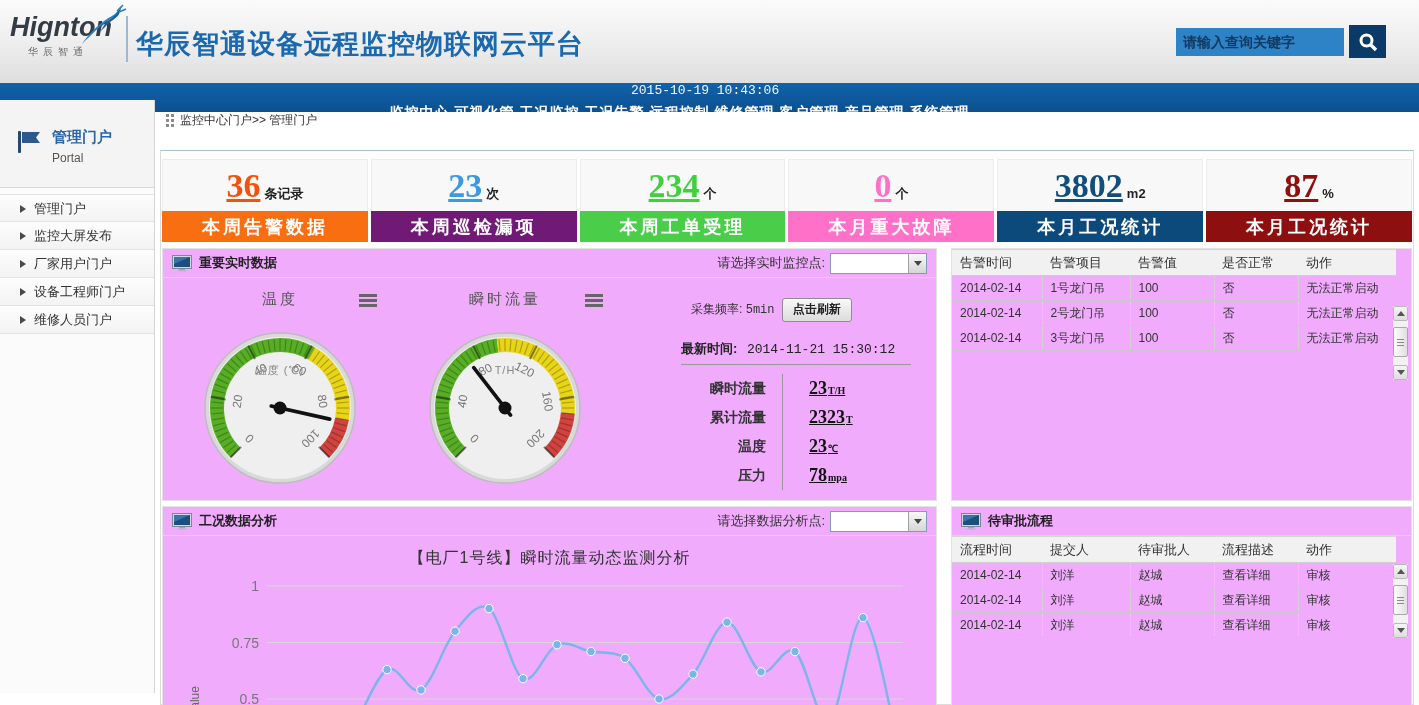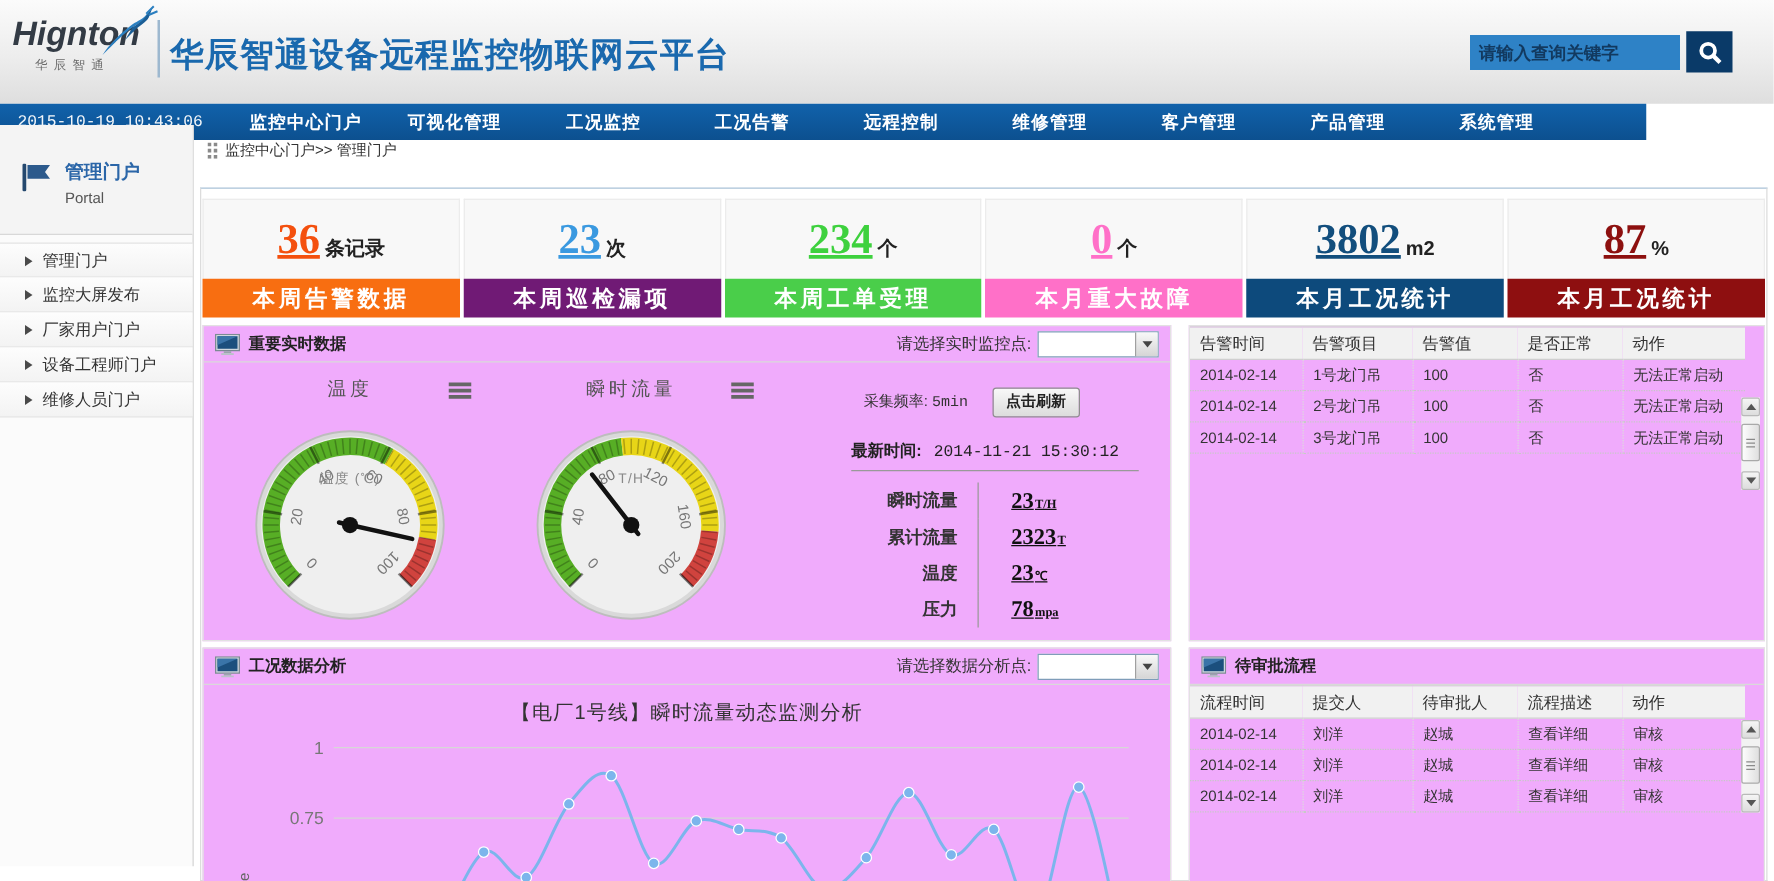--- a/index.html
+++ b/index.html
@@ -17,22 +17,22 @@
   .logo-divider { position:absolute; left:126px; top:16px; height:46px; width:2px; background:#9db8cf; }
   .site-title { position:absolute; left:136px; top:26px; font-size:27px; font-weight:bold; color:#1a69ae; letter-spacing:1px; }
   .search-wrap { position:absolute; right:33px; top:25px; display:flex; align-items:center; }
   .search-input { width:168px; height:28px; background:#2e82c6; border:1px solid #2e82c6; outline:none;
     color:#12395f; font-weight:bold; font-size:14px; padding:0 6px; }
   .search-input::placeholder { color:#12395f; opacity:1; }
   .search-btn { width:37px; height:33px; margin-left:5px; background:#0a3a68; border:0; cursor:pointer;
     display:flex; align-items:center; justify-content:center; }
 
   
-  .navbar { position:absolute; left:0; top:83px; width:1317px; height:29px;
-    background:linear-gradient(180deg,#1162ab,#0c508f); display:flex; align-items:center; }
+  .navbar { position:absolute; left:0; top:83px; width:1419px; height:29px;
+    background:linear-gradient(180deg,#1162ab,#0c508f); display:flex; align-items:center;flex-direction:column; }
   .nav-timestamp { width:185px; padding-left:14px; color:#f2f6fa; font-size:13px;
     font-family:"Liberation Mono",monospace; }
   .nav-items { flex:1; display:flex; padding-right:60px; }
   .nav-item { flex:1; text-align:center; color:#fff; font-size:14px; font-weight:bold;
     letter-spacing:1px; cursor:pointer; line-height:29px; }
 
   
   .sidebar { position:absolute; left:0; top:100px; width:155px; height:593px;
     background:#fbfbfb; border-right:1px solid #d5d5d5; }
   .sidebar-head { background:#f4f4f4; padding:28px 0 22px 16px; border-bottom:1px solid #d8d8d8; position:relative; }
@@ -51,25 +51,25 @@
   .breadcrumb { position:absolute; left:166px; top:112px; display:flex; align-items:center;
     font-size:12px; color:#333; cursor:pointer; }
   .crumb-icon { margin-right:6px; display:inline-flex; }
 
   
   .content { position:absolute; left:160px; top:150px; width:1254px; height:555px;
     border:1px solid #dcdcdc; border-top:1px solid #a9c2d8; background:#fff; padding:8px 0 0 0; }
 
   .stats-row { display:flex; gap:3px; padding:0 1px; }
   .stat-card { flex:1; cursor:pointer; }
-  .stat-top { height:64px; background:#f8f8f8; border:1px solid #ececec; border-bottom:0;
+  .stat-top { height:52px; background:#f8f8f8; border:1px solid #ececec; border-bottom:0;
     display:flex; align-items:center; justify-content:center; }
   .stat-num { font-family:"Liberation Serif",serif; font-size:34px; font-weight:bold;
     text-decoration:underline; line-height:1; }
-  .stat-unit { font-size:16px; font-weight:bold; color:#222; margin-left:4px; margin-top:16px; }
+  .stat-unit { font-size:13px; font-weight:bold; color:#222; margin-left:4px; margin-top:16px; }
   .stat-banner { height:31px; display:flex; align-items:center; justify-content:center;
     color:#fff; font-size:18px; font-weight:bold; letter-spacing:3px; }
 
   .cols { display:flex; gap:14px; margin-top:6px; height:462px; padding:0 1px; }
   .col-left { width:775px; display:flex; flex-direction:column; }
   .col-right { flex:1; display:flex; flex-direction:column; }
 
   .panel { border:1px solid #e2e2e2; background:#f0abfc; position:relative; }
   .panel + .panel { margin-top:5px; }
   .panel-grow { flex:1; }
@@ -87,21 +87,21 @@
 
   
   .rt-body { height:224px; position:relative; }
   .gauge-caption { position:absolute; top:12px; font-size:15px; color:#555; letter-spacing:3px; width:110px; text-align:center; }
   .ham { position:absolute; top:16px; width:18px; height:13px; cursor:pointer; }
   .ham span { display:block; width:18px; height:3px; background:#666; margin-bottom:2px; }
   .gauge-svg { position:absolute; }
   .rt-data { position:absolute; left:500px; top:0; right:6px; bottom:0; }
   .freq-line { position:absolute; left:28px; top:20px; font-size:12px; color:#333; }
   .freq-line .mono { font-family:"Liberation Mono",monospace; }
-  .refresh-btn { margin-left:16px; padding:2px 10px 3px; font-size:12px; font-weight:bold; color:#222;
+  .refresh-btn { margin-left:4px; padding:2px 10px 3px; font-size:12px; font-weight:bold; color:#222;
     background:linear-gradient(180deg,#f8f8f8,#dcdcdc); border:1px solid #8e8e8e; border-radius:3px; cursor:pointer; }
   .latest-line { position:absolute; left:18px; top:62px; font-size:13px; color:#222; }
   .latest-line b { margin-right:6px; }
   .latest-line .mono { font-family:"Liberation Mono",monospace; }
   .rt-hr { position:absolute; left:18px; top:86px; width:230px; border-top:1px solid #999; }
   .rt-rows { position:absolute; left:0; top:96px; width:260px; }
   .rt-row { display:flex; height:29px; align-items:center; }
   .rt-label { width:120px; text-align:right; font-size:14px; font-weight:bold; color:#333;
     padding-right:16px; border-right:1px solid #999; height:29px; line-height:29px; }
   .rt-val { padding-left:26px; font-family:"Liberation Serif",serif; font-size:18px; font-weight:bold;

